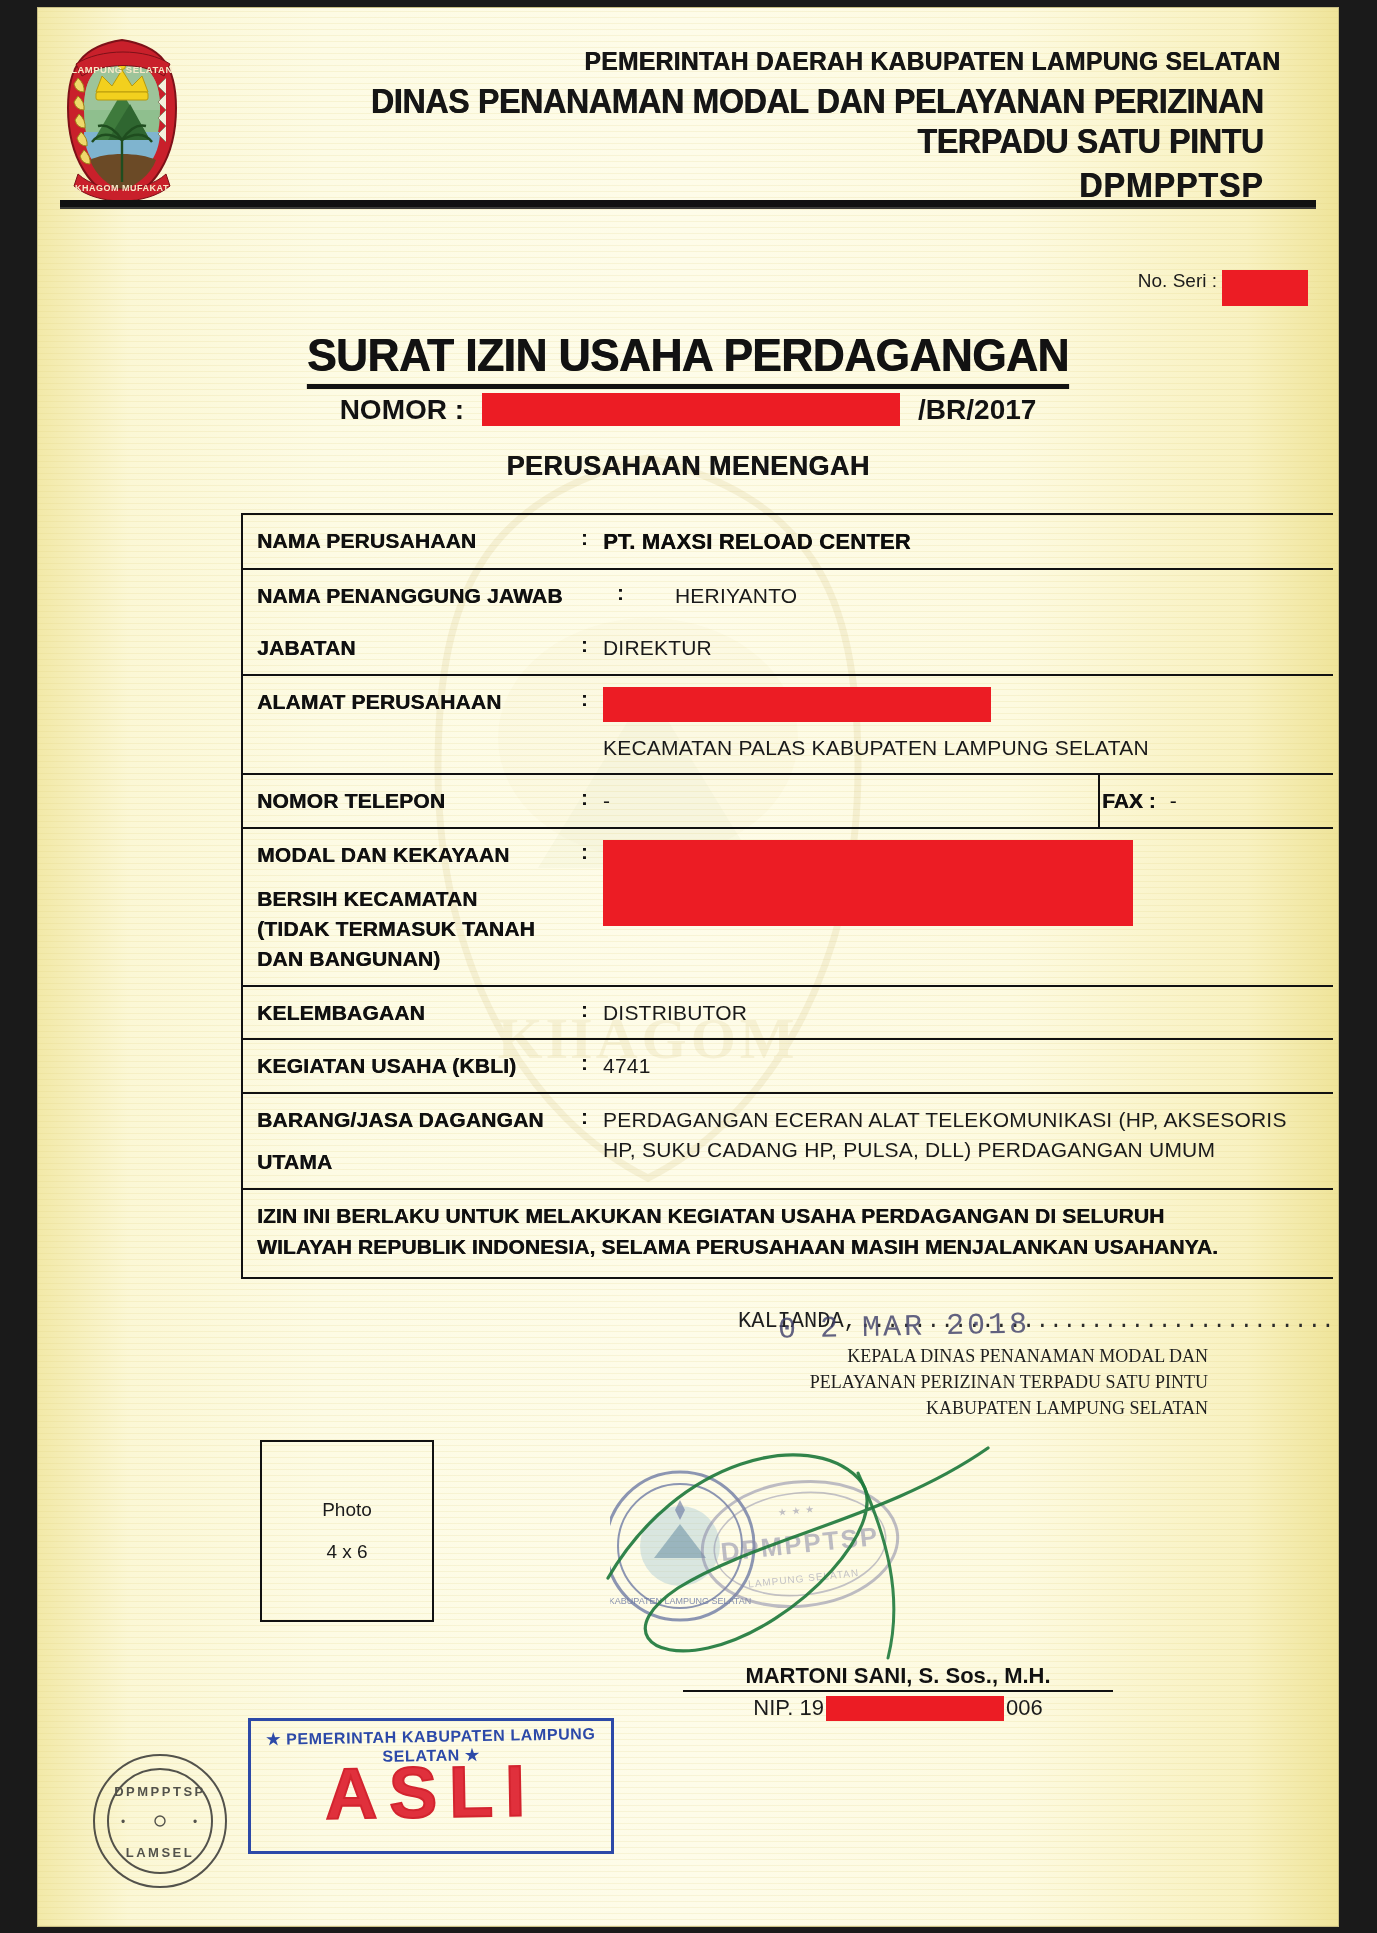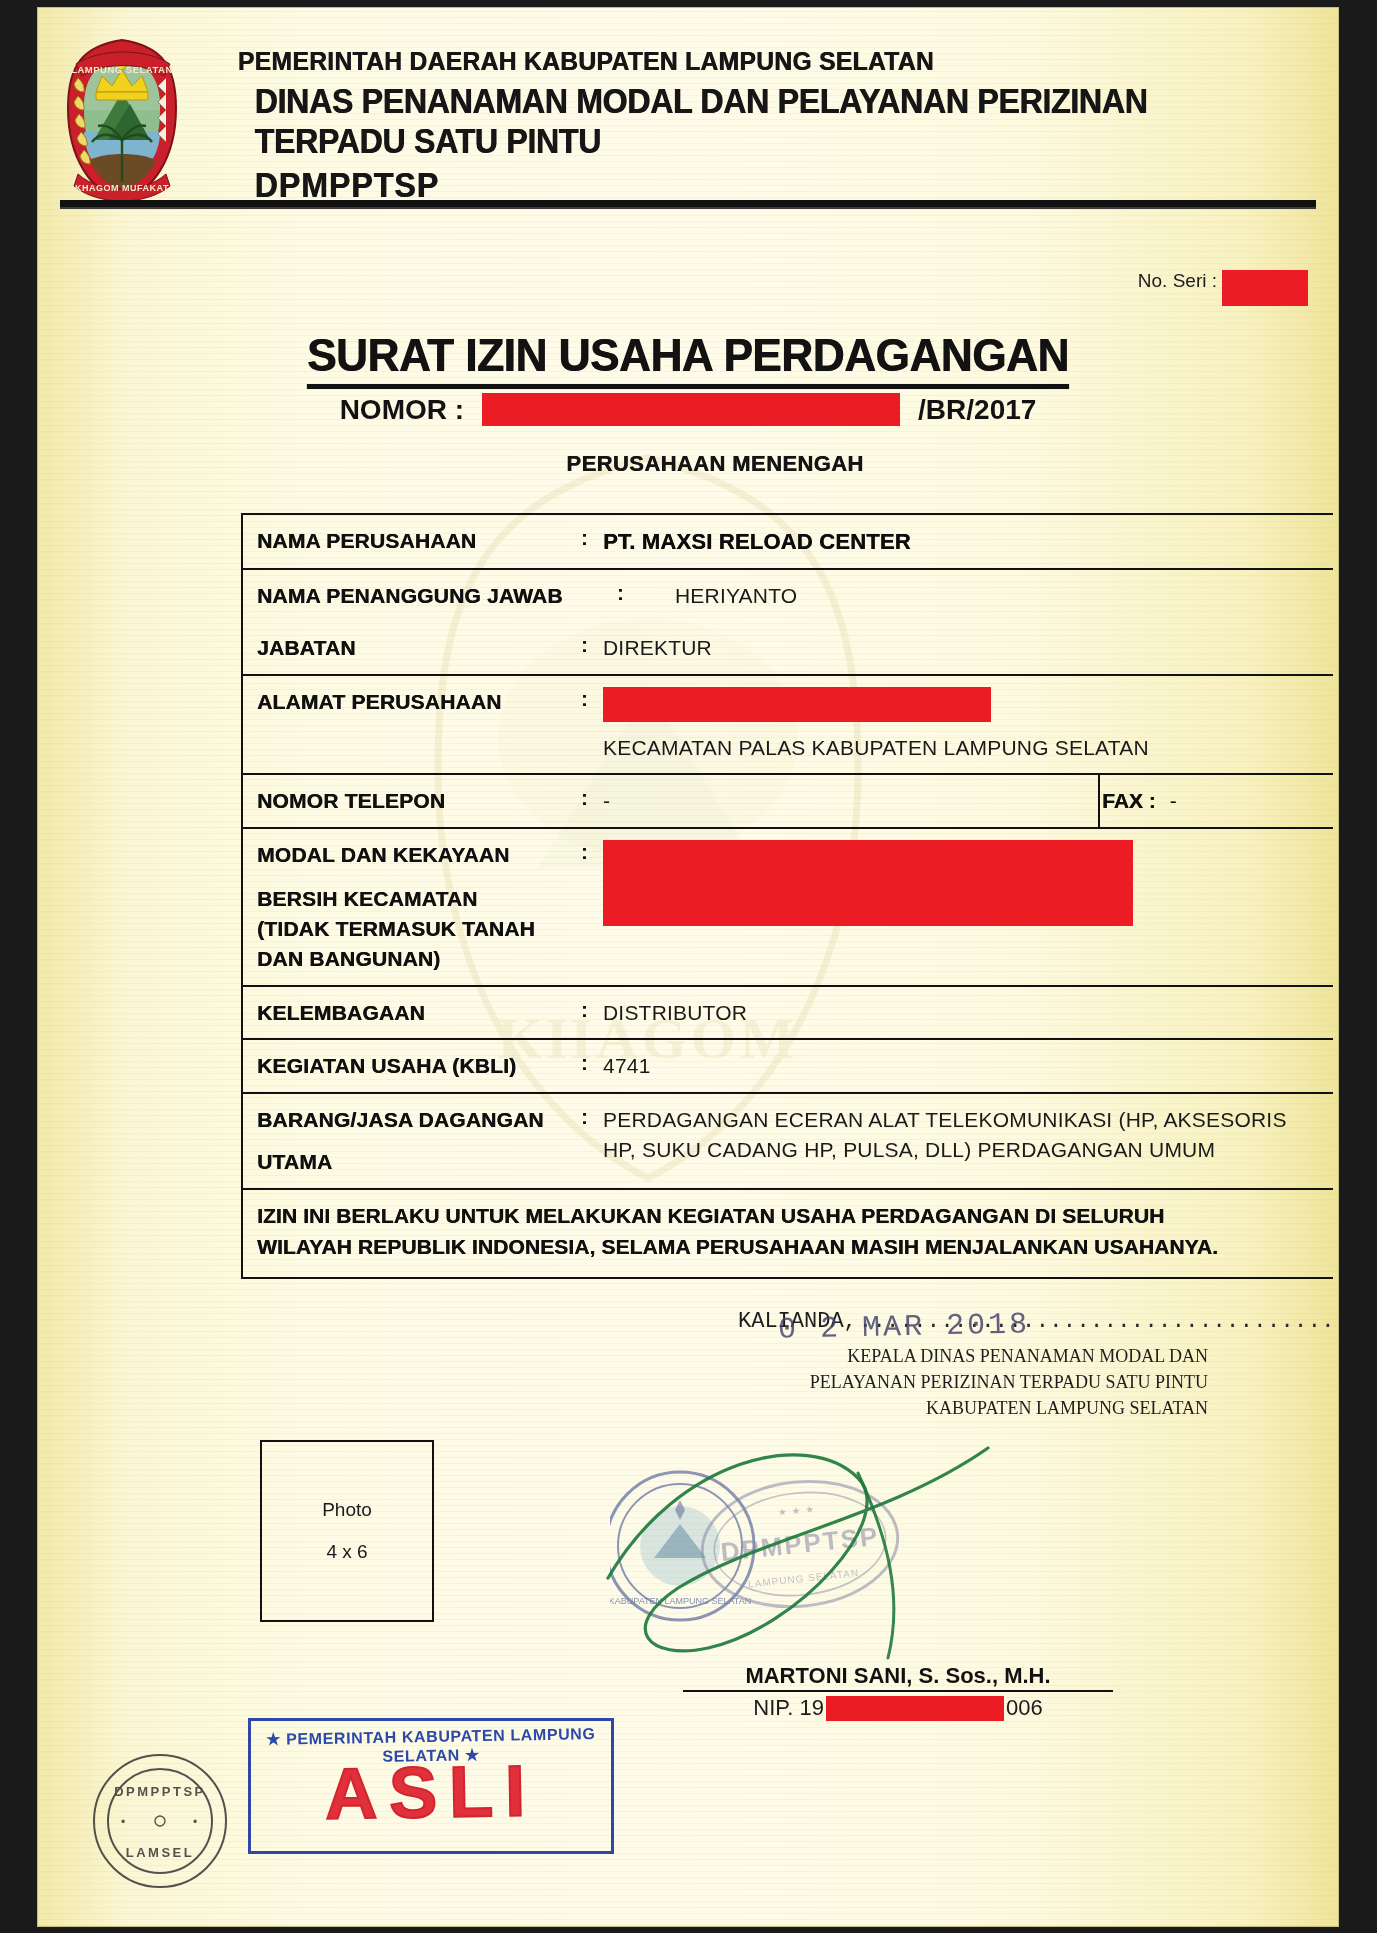--- a/index.html
+++ b/index.html
@@ -23,21 +23,21 @@
     opacity:.10;pointer-events:none;
   }
   .wm-txt{
     position:absolute;width:100%;text-align:center;
     font-family:"Liberation Serif",serif;font-weight:bold;
     color:#b7962f;letter-spacing:4px;
   }
   .header{position:absolute;left:0;top:14px;width:100%;height:180px;}
   .crest{position:absolute;left:22px;top:14px;width:125px;height:170px;}
   .org{
-    position:absolute;left:172px;top:24px;width:1110px;text-align:left;
+    position:absolute;left:160px;top:24px;width:1110px;text-align:right;
     color:#161616;
   }
   .org .l1{
     font-family:"Liberation Sans Narrow","Liberation Sans",sans-serif;
     font-weight:bold;font-size:26px;letter-spacing:.3px;
     transform:scaleX(.95);text-shadow:.6px 0 0 #161616;
   }
   .org .l2{
     font-family:"Liberation Sans Narrow","Liberation Sans",sans-serif;
     font-weight:bold;font-size:35px;letter-spacing:-.4px;margin-top:4px;
@@ -69,23 +69,22 @@
   }
   .nomor{
     position:absolute;left:0;top:385px;width:100%;
     display:flex;justify-content:center;align-items:center;gap:16px;
     font-family:"Liberation Sans Narrow","Liberation Sans",sans-serif;
     font-weight:bold;font-size:28px;color:#121212;
   }
   .sub{
     position:absolute;left:0;top:443px;width:100%;text-align:center;
     font-family:"Liberation Sans Narrow","Liberation Sans",sans-serif;
-    font-weight:bold;font-size:22px;letter-spacing:.4px;color:#141414;
+    font-weight:bold;font-size:27px;letter-spacing:.4px;color:#141414;
     text-shadow:.5px 0 0 #141414;
-    padding-left:27px;
   }
   
   .tbl{
     position:absolute;left:203px;top:505px;width:1090px;
     border:2px solid #111;border-right:none;
   }
   .row{border-bottom:2px solid #111;display:flex;position:relative;}
   .row:last-child{border-bottom:none;}
   .row.noline{border-bottom:none;}
   .lbl{

